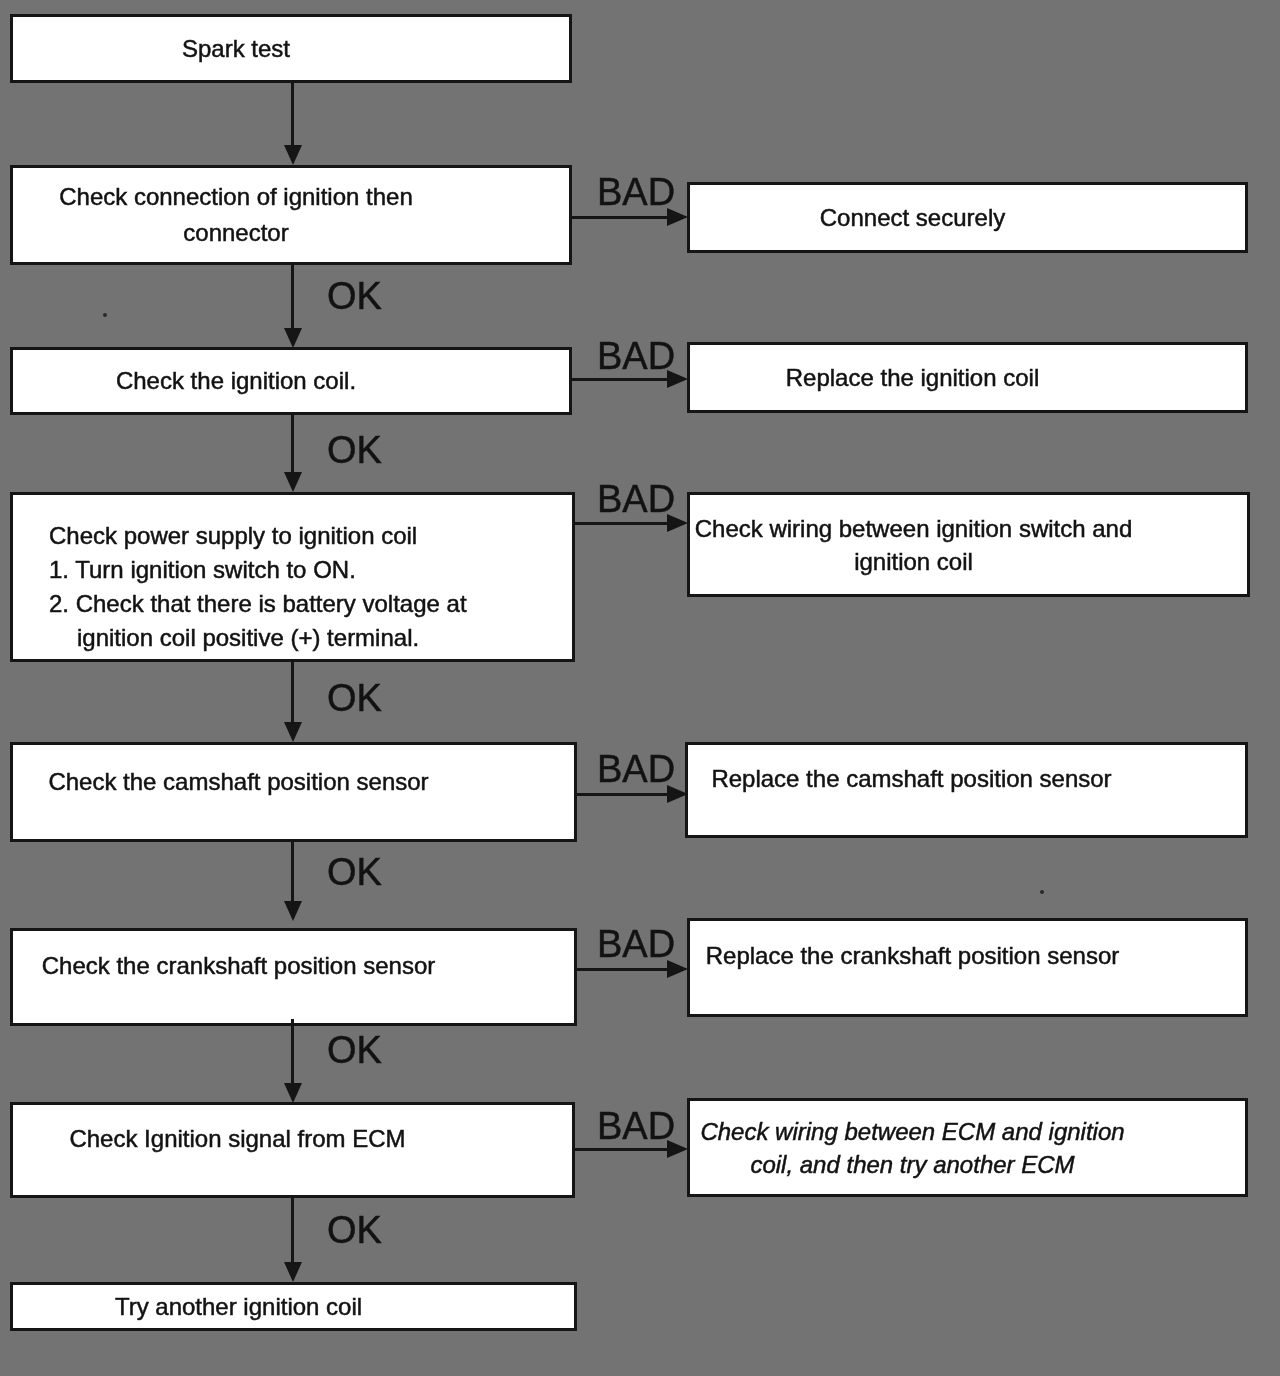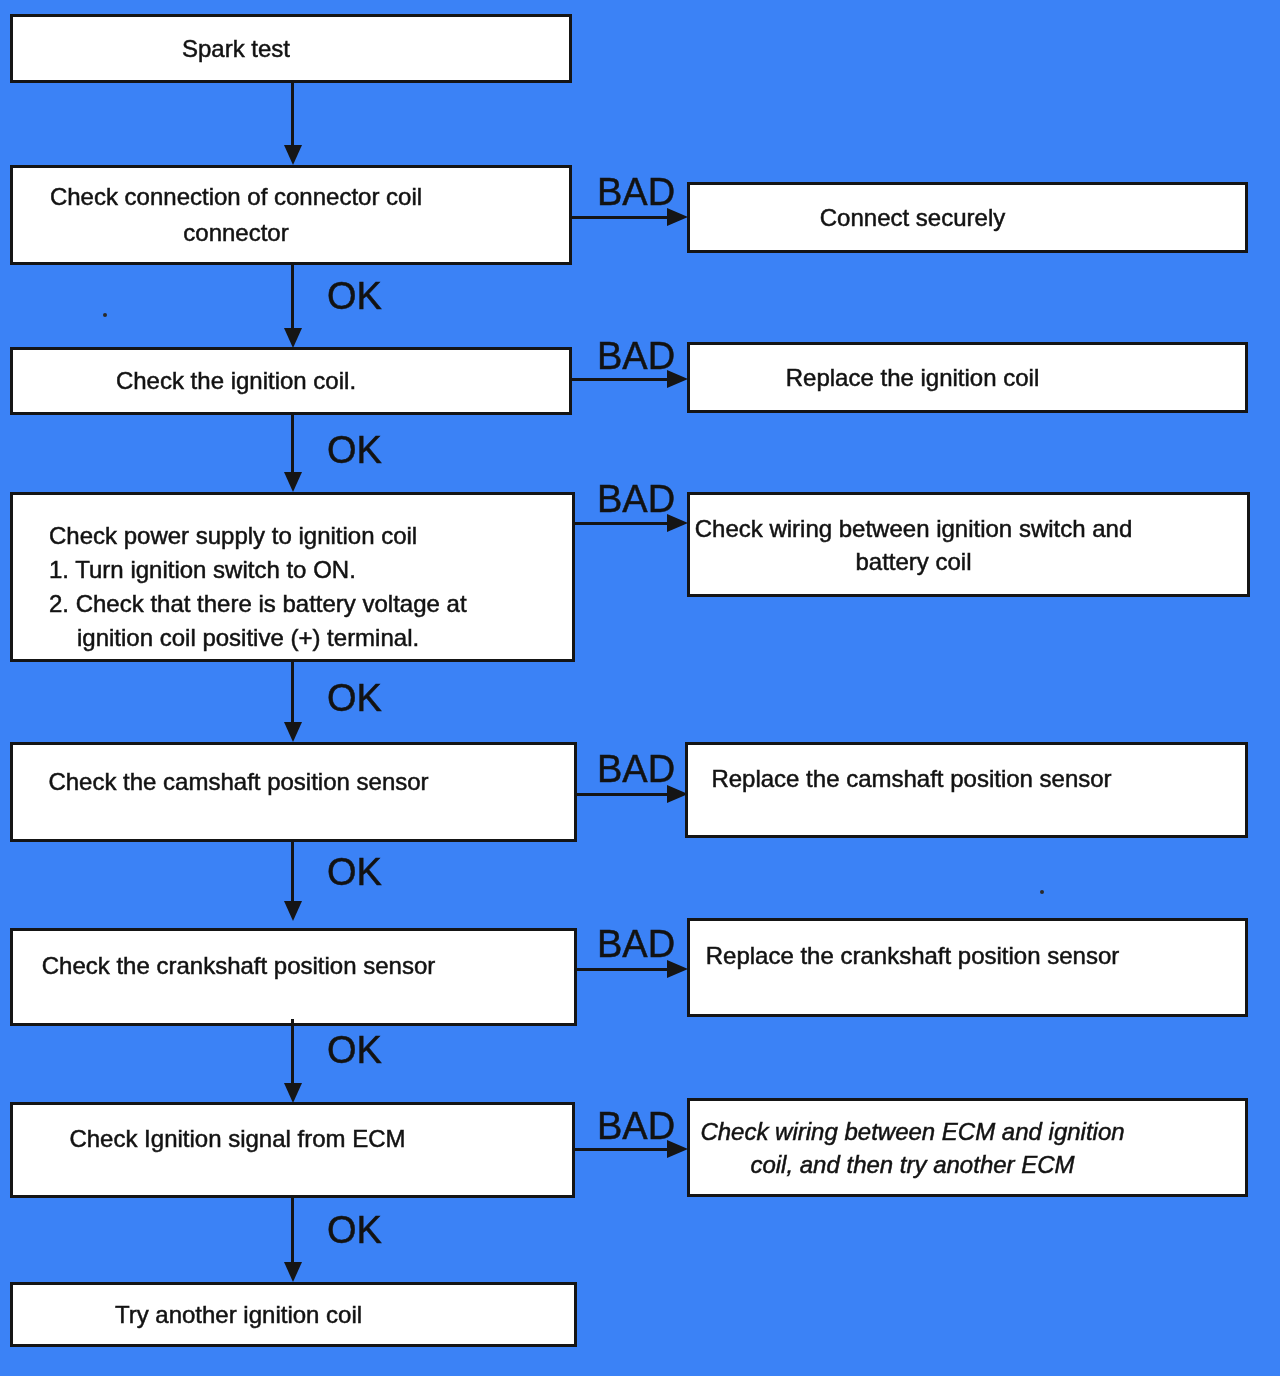--- a/index.html
+++ b/index.html
@@ -1,20 +1,20 @@
 <!DOCTYPE html>
 <html><head>
 <meta charset="utf-8">
 <style>
   html, body { margin:0; padding:0; background:#ffffff; }
   .canvas {
     position: relative;
     width: 1280px;
     height: 1376px;
-    background: #3b82f6;
+    background: #737373;
     font-family: "Liberation Sans", "DejaVu Sans", sans-serif;
     color: #121212;
     overflow: hidden;
   }
   .box {
     position: absolute;
     box-sizing: border-box;
     border: 3px solid #151515;
     background: #ffffff;
     font-size: 24px;
@@ -33,21 +33,21 @@
   .list-box .indent { padding-left: 28px; }
 
   
   .b-spark      { left:10px; top:14px;   width:562px; height:69px;  }
   .b-conn       { left:10px; top:165px;  width:562px; height:100px; }
   .b-coil       { left:10px; top:347px;  width:562px; height:68px;  }
   .b-power      { left:10px; top:492px;  width:565px; height:170px; }
   .b-cam        { left:10px; top:742px;  width:567px; height:100px; padding-top:22px; }
   .b-crank      { left:10px; top:921px;  width:567px; height:98px;  padding-top:20px;margin-top:7px; }
   .b-ecm        { left:10px; top:1102px; width:565px; height:96px;  padding-top:19px; }
-  .b-try        { left:10px; top:1282px; width:567px; height:65px;justify-content:center;  }
+  .b-try        { left:10px; top:1282px; width:567px; height:49px;justify-content:center;  }
 
   
   .r-connect    { left:687px; top:182px;  width:561px; height:71px;  }
   .r-replcoil   { left:687px; top:342px;  width:561px; height:71px;  }
   .r-wireswitch { left:687px; top:492px;  width:563px; height:105px; }
   .r-replcam    { left:685px; top:742px;  width:563px; height:96px;  padding-top:19px; }
   .r-replcrank  { left:687px; top:918px;  width:561px; height:99px;  padding-top:20px; }
   .r-wireecm    { left:687px; top:1098px; width:561px; height:99px;font-style:italic;  }
 
   
@@ -75,21 +75,21 @@
 </head>
 <body>
 
 <div class="canvas">
 
   <div class="box cx vc b-spark">
     <span>Spark test</span>
   </div>
 
   <div class="box cx vc two-line b-conn">
-    <span>Check connection of connector coil</span>
+    <span>Check connection of ignition then</span>
     <span>connector</span>
   </div>
 
   <div class="box cx vc b-coil">
     <span>Check the ignition coil.</span>
   </div>
 
   <div class="box list-box b-power">
     <span>Check power supply to ignition coil</span>
     <span>1. Turn ignition switch to ON.</span>
@@ -116,21 +116,21 @@
   <div class="box cx vc r-connect">
     <span>Connect securely</span>
   </div>
 
   <div class="box cx vc r-replcoil">
     <span>Replace the ignition coil</span>
   </div>
 
   <div class="box cx vc two-line-tight r-wireswitch">
     <span>Check wiring between ignition switch and</span>
-    <span>battery coil</span>
+    <span>ignition coil</span>
   </div>
 
   <div class="box cx vt r-replcam">
     <span>Replace the camshaft position sensor</span>
   </div>
 
   <div class="box cx vt r-replcrank">
     <span>Replace the crankshaft position sensor</span>
   </div>
 

